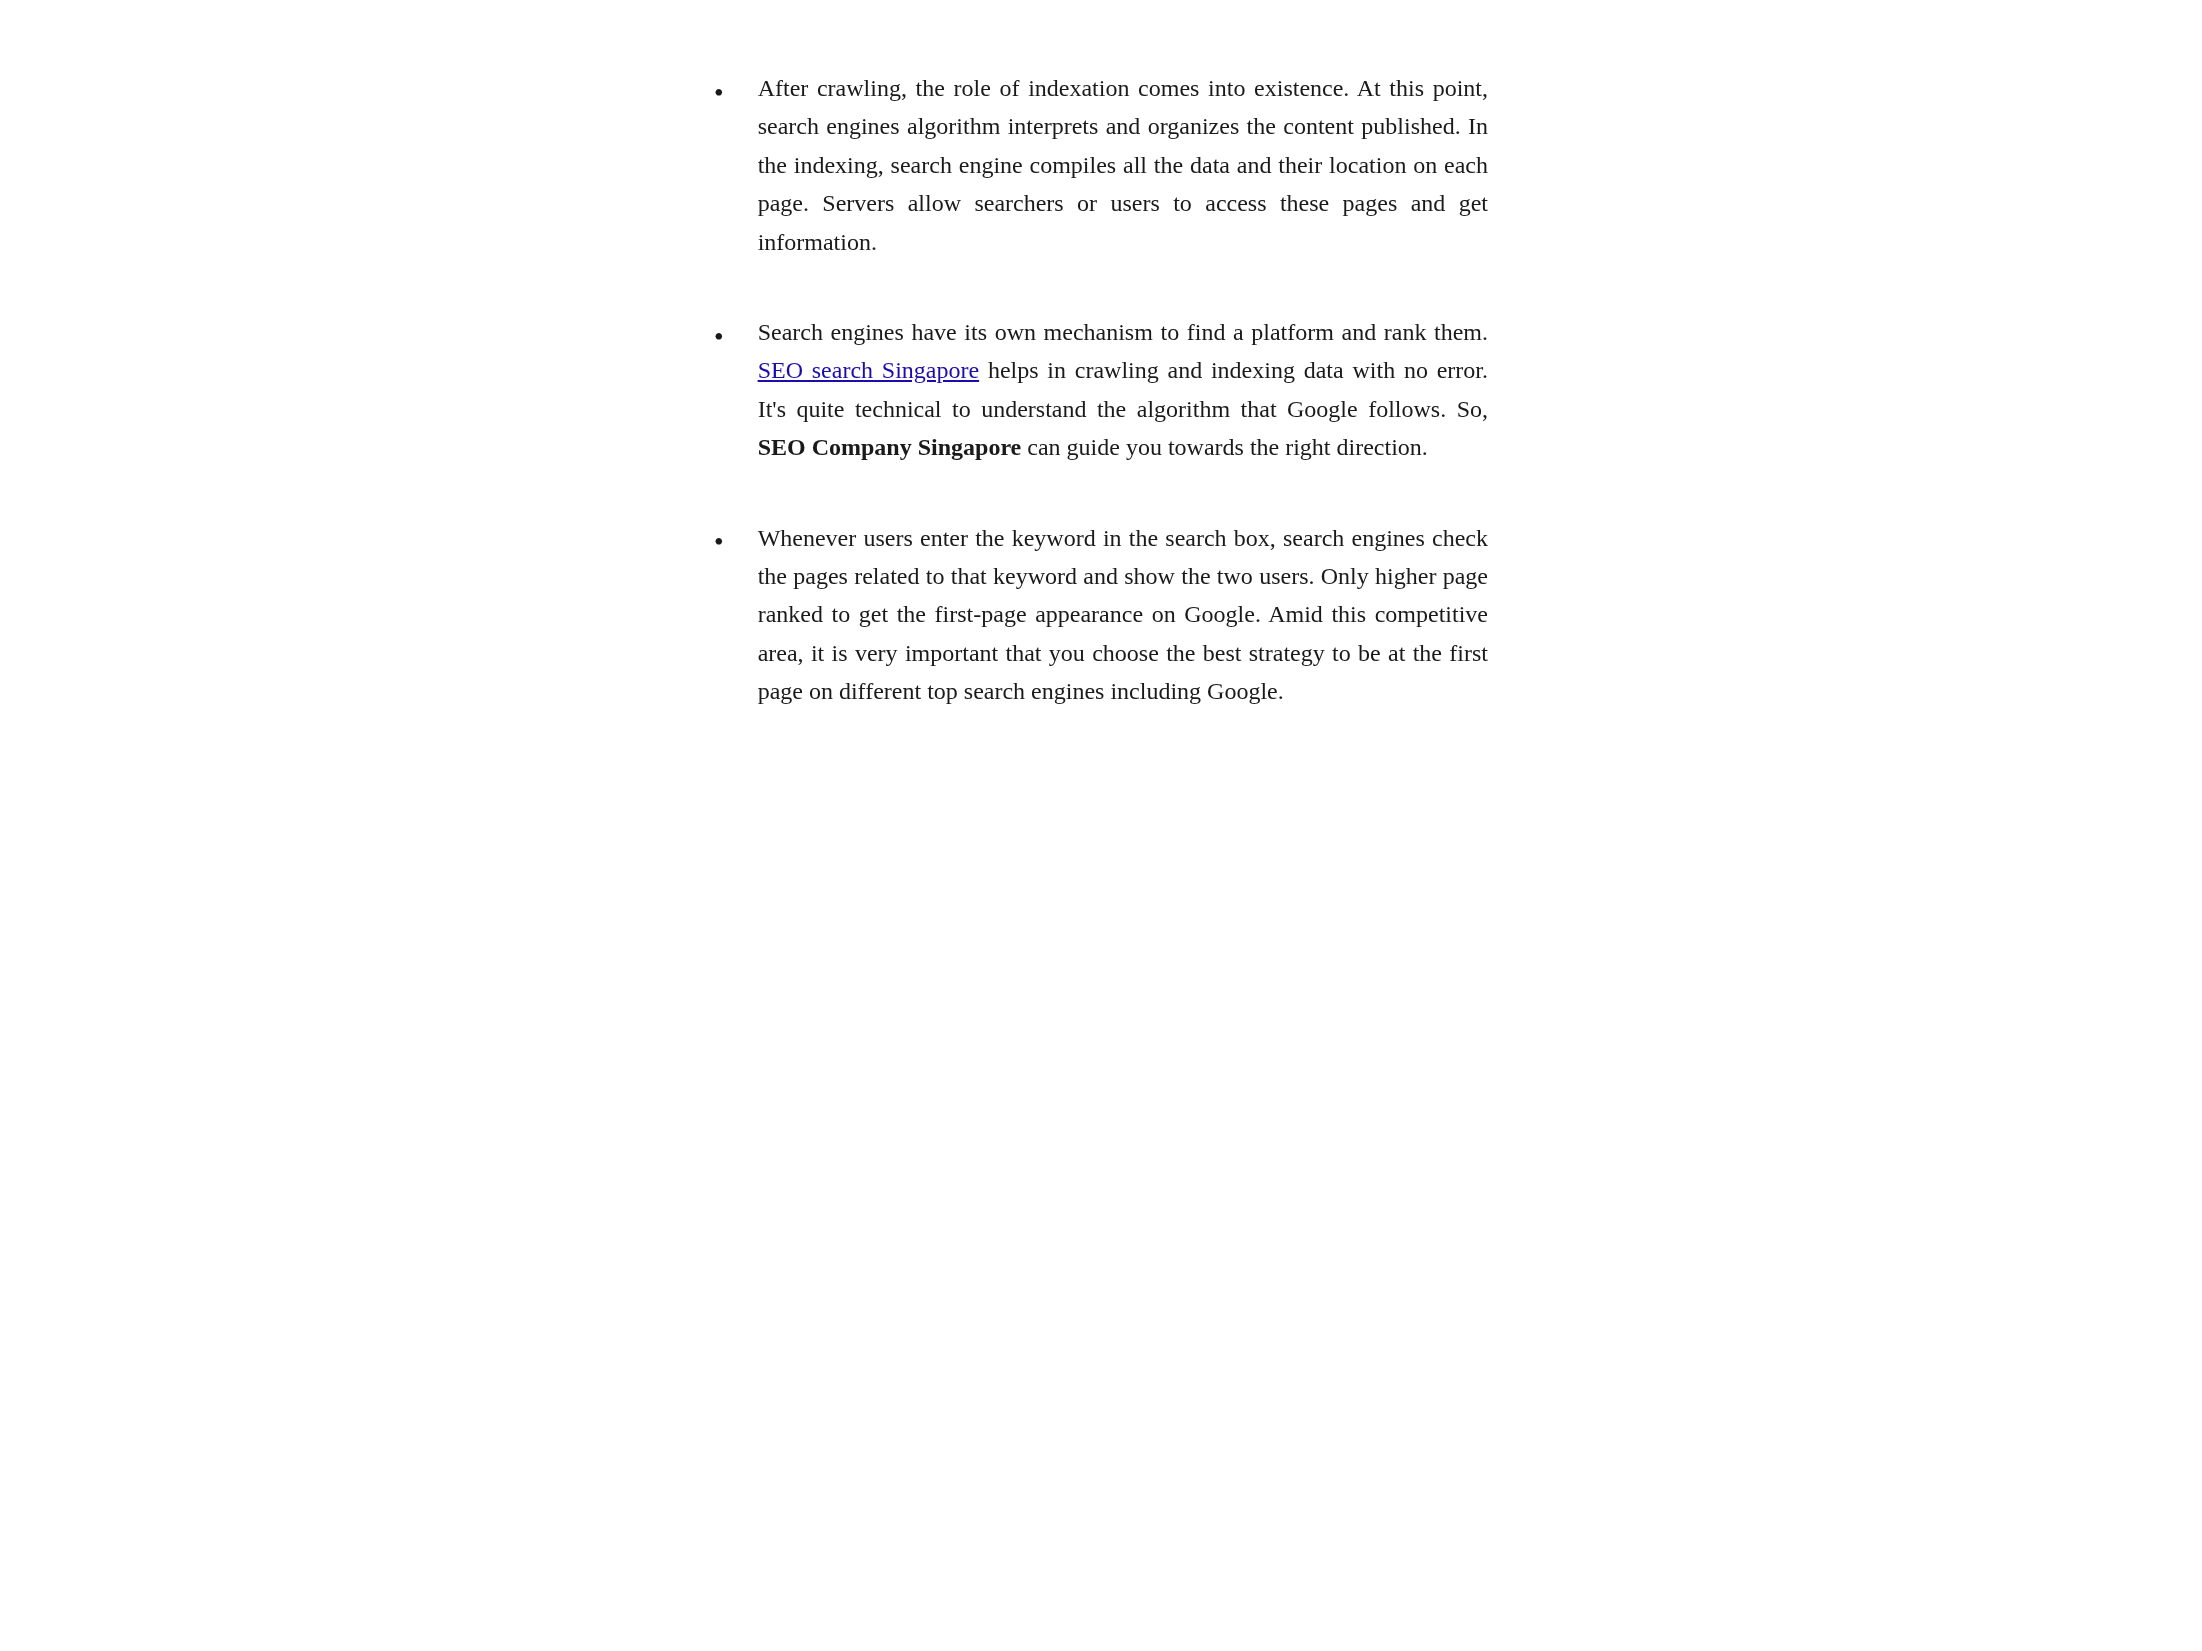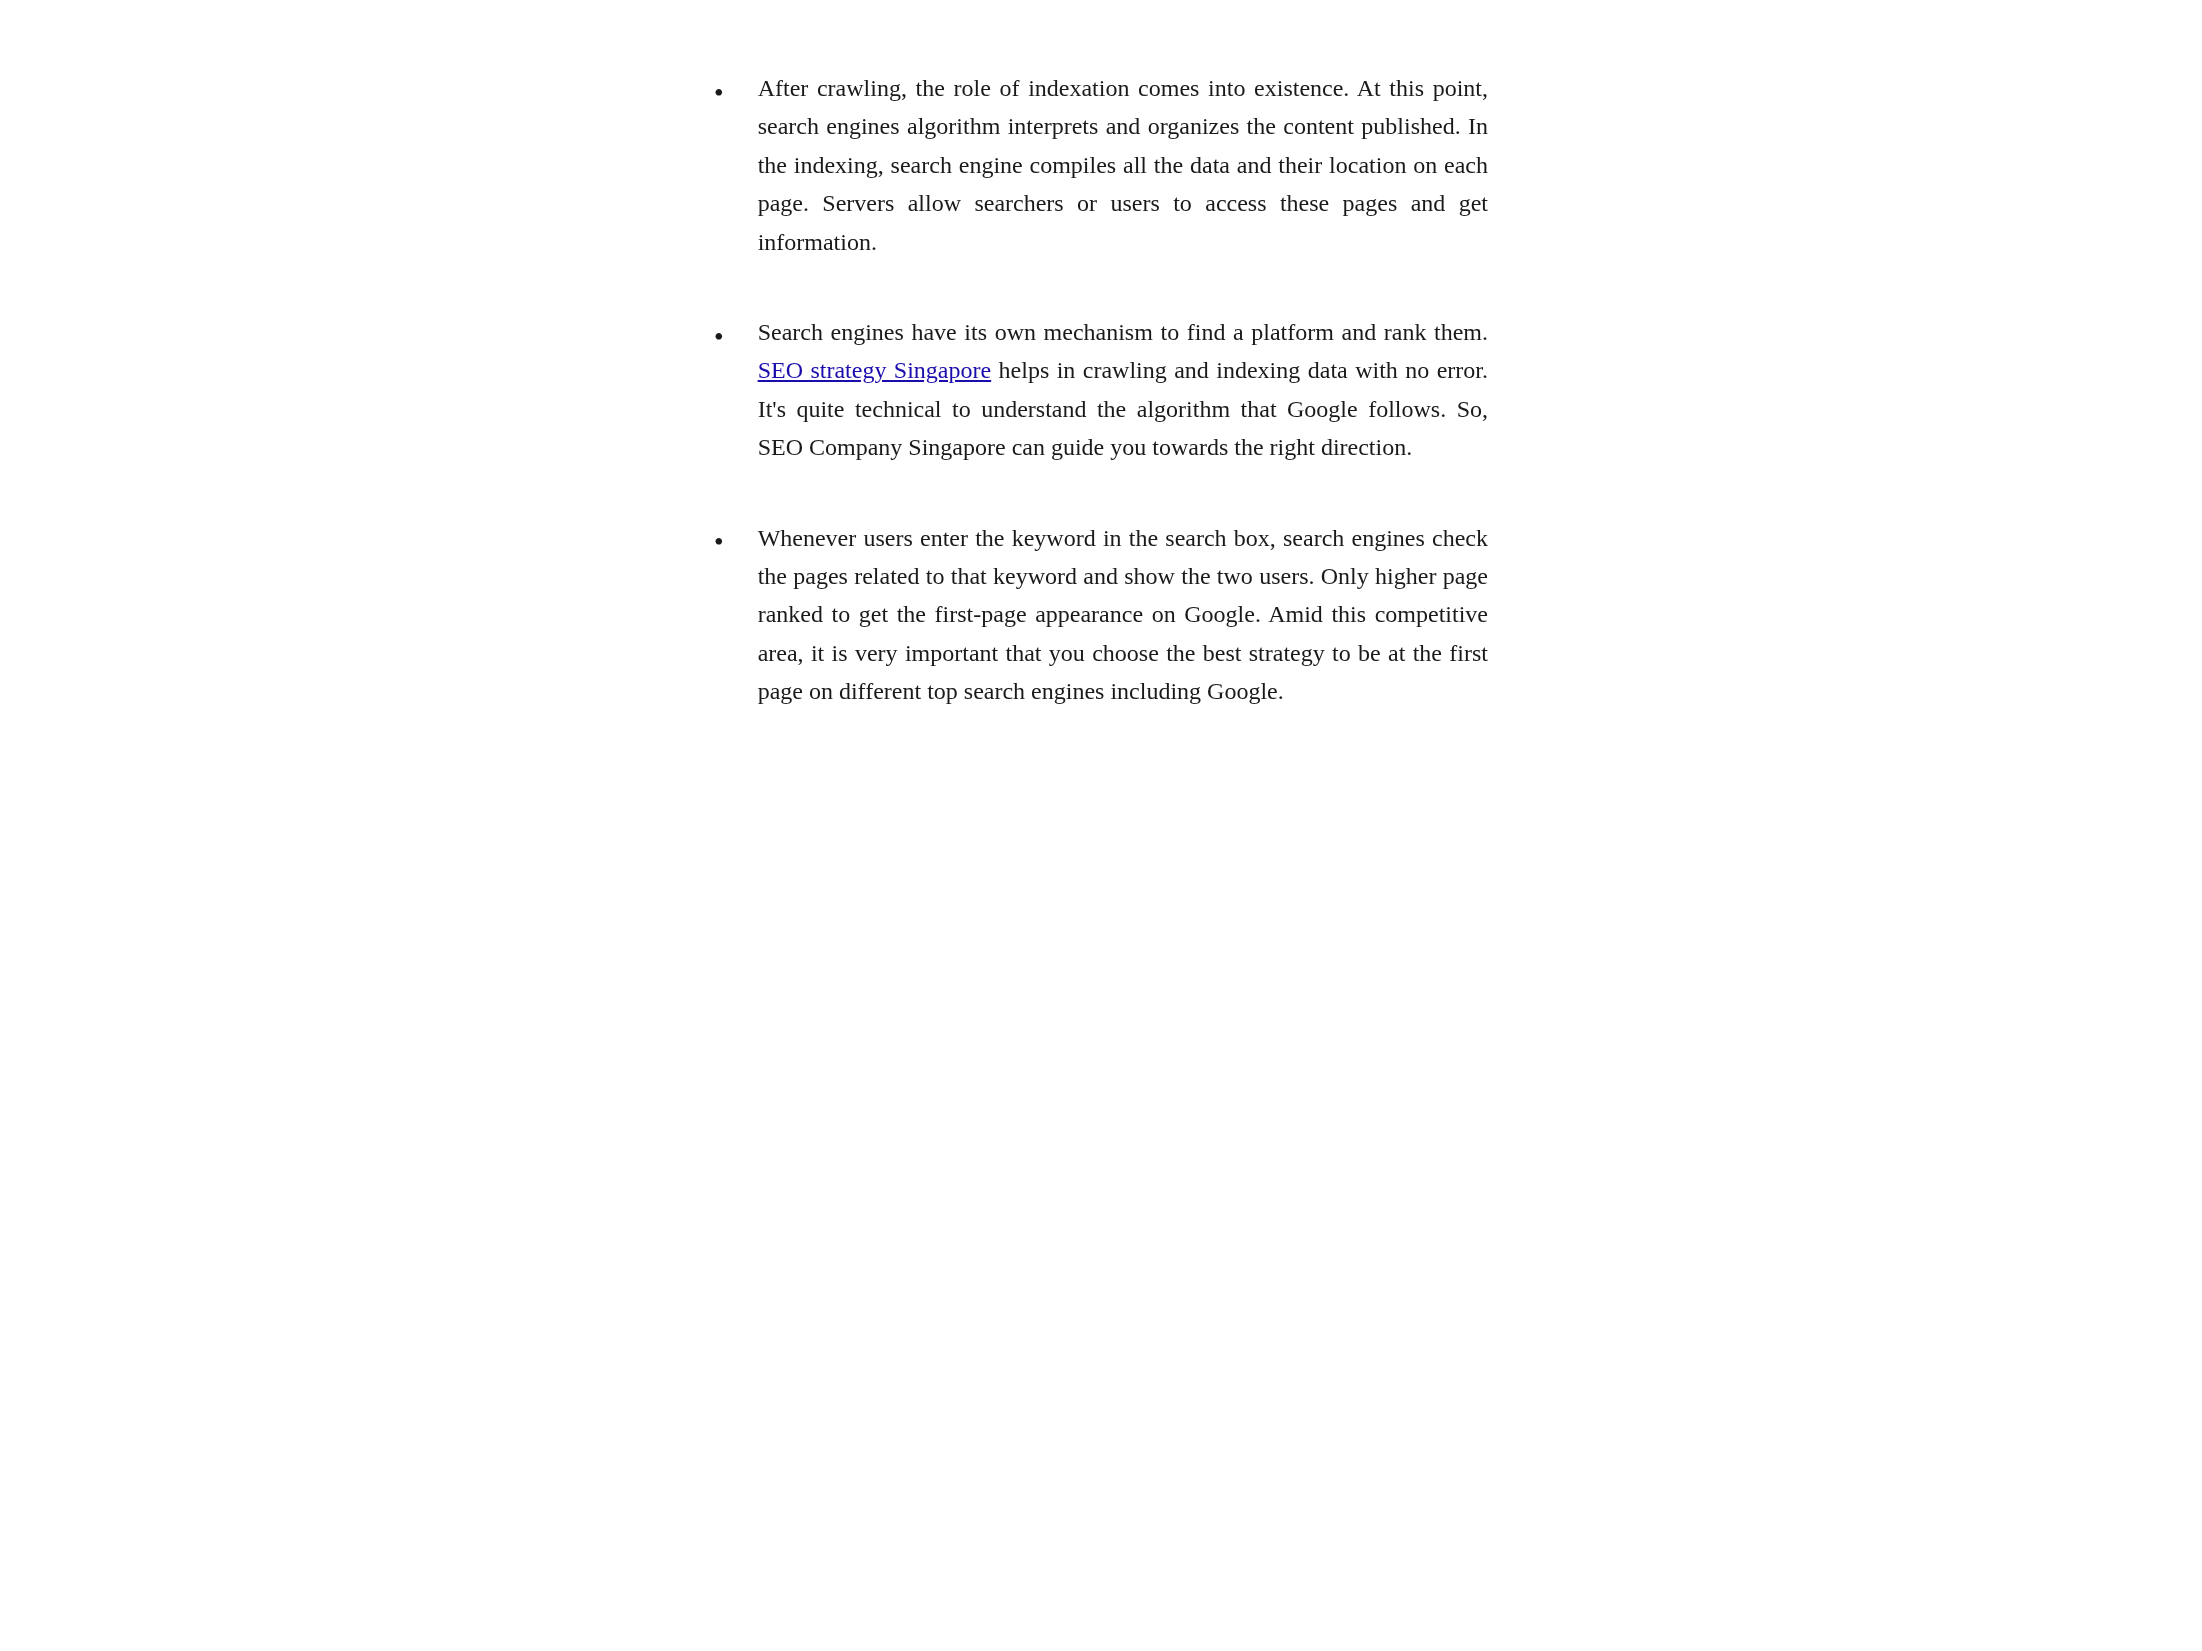--- a/index.html
+++ b/index.html
@@ -40,39 +40,39 @@
       flex: 1;
     }
 
     .link-text {
       color: #1a0dab;
       text-decoration: underline;
       font-weight: normal;
     }
 
     .bold-text {
-      font-weight: normal;
+      font-weight: bold;
     }
   </style>
 </head>
 <body>
 
 <div class="page-container">
 
   <div class="bullet-section">
     <span class="bullet-point">•</span>
     <p class="bullet-text">
       After crawling, the role of indexation comes into existence. At this point, search engines algorithm interprets and organizes the content published. In the indexing, search engine compiles all the data and their location on each page. Servers allow searchers or users to access these pages and get information.
     </p>
   </div>
 
   <div class="bullet-section">
     <span class="bullet-point">•</span>
     <p class="bullet-text">
-      Search engines have its own mechanism to find a platform and rank them. <a class="link-text" href="#">SEO strategy Singapore</a> helps in crawling and indexing data with no error. It's quite technical to understand the algorithm that Google follows. So, <span class="bold-text">SEO Company Singapore</span> can guide you towards the right direction.
+      Search engines have its own mechanism to find a platform and rank them. <a class="link-text" href="#">SEO search Singapore</a> helps in crawling and indexing data with no error. It's quite technical to understand the algorithm that Google follows. So, <span class="bold-text">SEO Company Singapore</span> can guide you towards the right direction.
     </p>
   </div>
 
   <div class="bullet-section">
     <span class="bullet-point">•</span>
     <p class="bullet-text">
       Whenever users enter the keyword in the search box, search engines check the pages related to that keyword and show the two users. Only higher page ranked to get the first-page appearance on Google. Amid this competitive area, it is very important that you choose the best strategy to be at the first page on different top search engines including Google.
     </p>
   </div>
 

